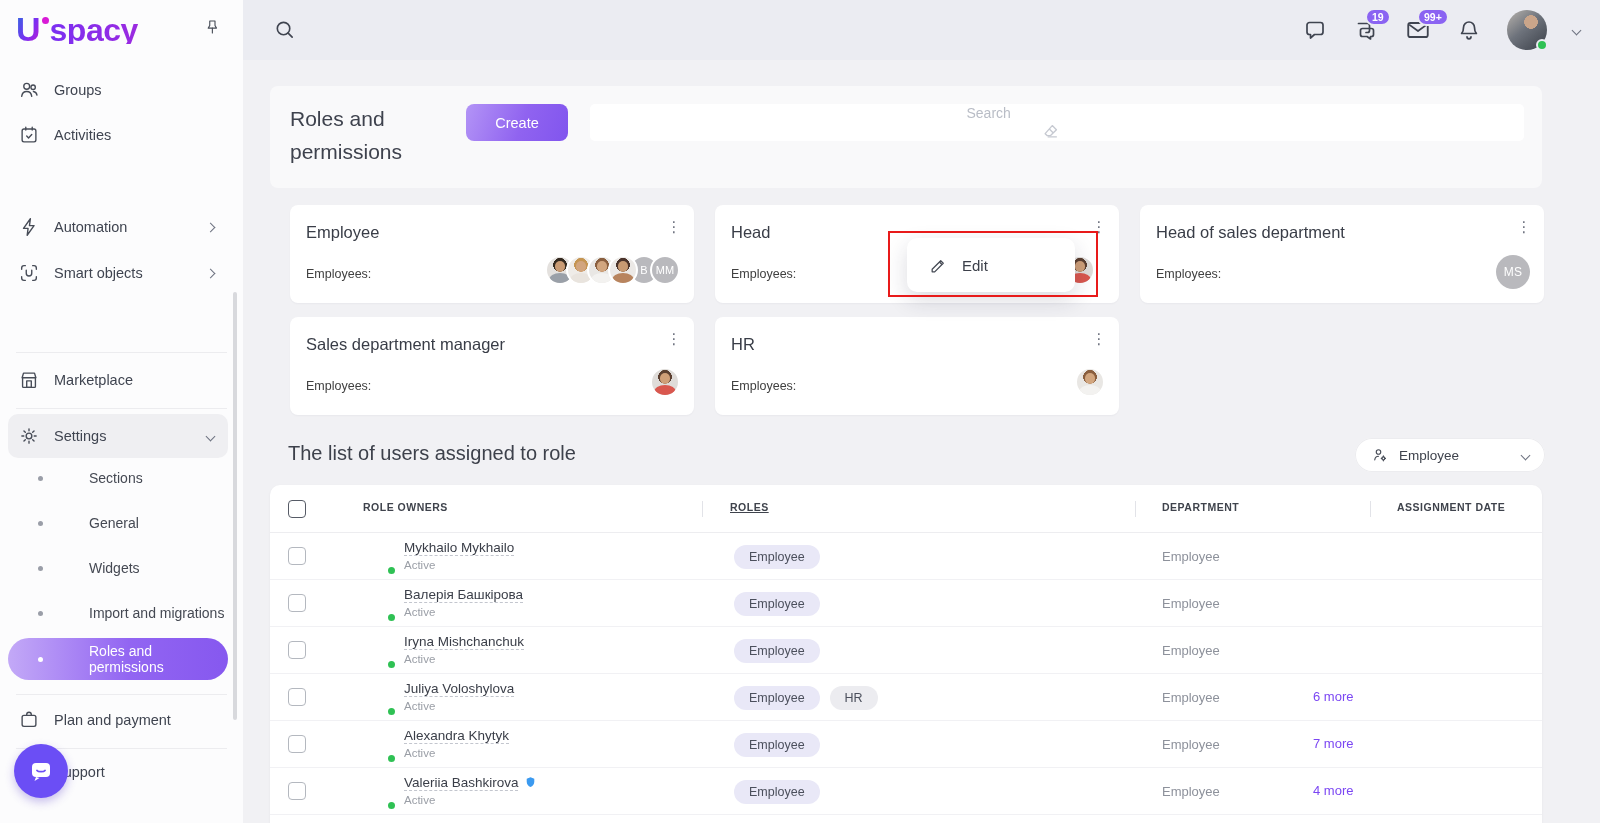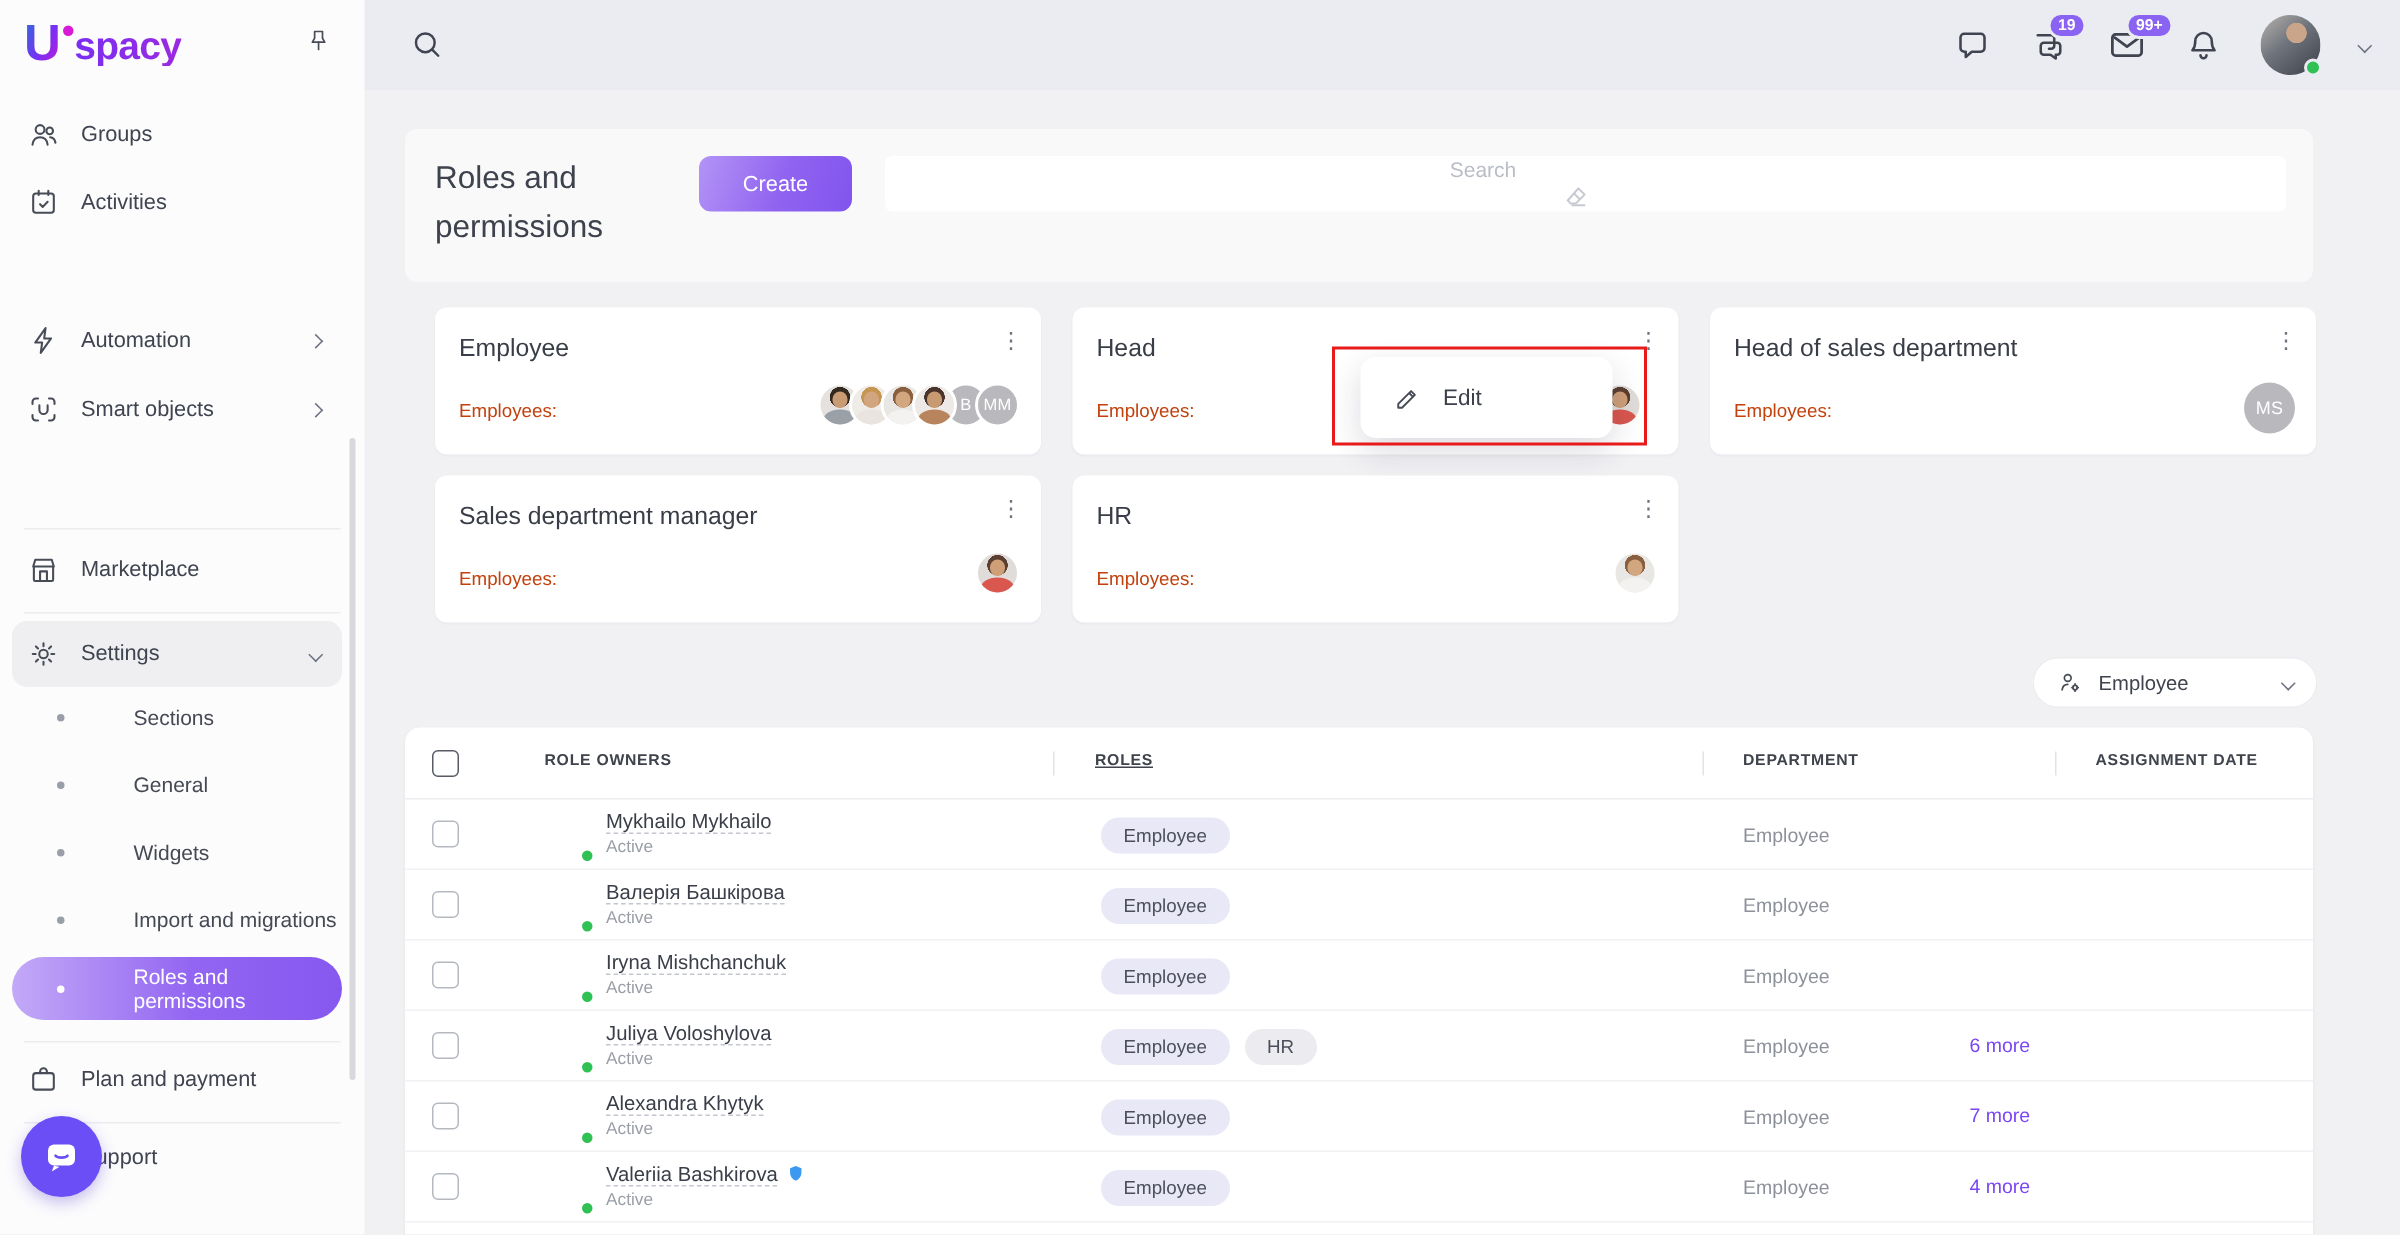--- a/index.html
+++ b/index.html
@@ -8,21 +8,21 @@
   #app { position:relative; width:1600px; height:823px; }
 
   
   .sidebar { position:absolute; left:0; top:0; width:243px; height:823px; background:#fcfcfd; z-index:20; }
   .logo { position:absolute; left:16px; top:14px; display:flex; align-items:flex-end; cursor:pointer; }
   .logo .mark { font-size:34px; font-weight:bold; line-height:30px;
     background:linear-gradient(120deg,#2f6bdf 0%,#7a2ff2 55%,#d category#c61ad0 100%);
     background:linear-gradient(120deg,#2f6bdf 0%,#7a2ff2 55%,#c61ad0 100%);
     -webkit-background-clip:text; background-clip:text; -webkit-text-fill-color:transparent; }
   .logo .dot { width:7px; height:7px; border-radius:50%; background:#d81ad6; margin:0 1px 20px 1px; }
-  .logo .word { font-size:26px; font-weight:bold; line-height:28px; letter-spacing:-.5px;
+  .logo .word { font-size:32px; font-weight:bold; line-height:28px; letter-spacing:-.5px;
     background:linear-gradient(90deg,#7a2ff2,#9b2ae0);
     -webkit-background-clip:text; background-clip:text; -webkit-text-fill-color:transparent; }
   .pin-btn { position:absolute; right:22px; top:18px; }
   .sb-item { position:absolute; left:8px; width:220px; height:40px; display:flex; align-items:center; gap:14px; padding-left:10px; border-radius:10px; cursor:pointer; }
   .sb-item .lbl { font-size:14.5px; color:#3f4450; }
   .sb-item .chev { margin-left:auto; margin-right:14px; }
   .chev { width:7px; height:7px; border-right:1.6px solid #6d7280; border-bottom:1.6px solid #6d7280; display:inline-block; }
   .chev.right { transform:rotate(-45deg); }
   .chev.down { transform:rotate(45deg); }
   .sb-divider { position:absolute; left:16px; width:211px; height:1px; background:#ececef; }
@@ -58,21 +58,21 @@
   .search-box { position:absolute; left:320px; top:18px; width:934px; height:37px; background:#fff; border-radius:5px; display:flex; align-items:center;flex-direction:column; }
   .search-box input { flex:1; border:none; outline:none; background:transparent; font-size:14px; font-family:inherit; padding:0 14px; color:#3c414c; }
   .search-box input::placeholder { color:#b9bdc6; }
   .eraser { margin-right:12px; cursor:pointer; display:flex; }
 
   
   .card { position:absolute; width:404px; height:98px; background:#fff; border-radius:8px; box-shadow:0 1px 2px rgba(20,20,40,.04); }
   .card .title { position:absolute; left:16px; top:18px; font-size:16.5px; color:#393d47; font-weight:500; }
   .kebab { position:absolute; right:8px; top:10px; width:24px; height:24px; text-align:center; font-size:15px; line-height:24px; color:#6f7380;
     font-family:"DejaVu Sans", sans-serif; cursor:pointer; border-radius:50%; }
-  .emp-label { position:absolute; left:16px; top:62px; font-size:12.5px; color:#c2410c; }
+  .emp-label { position:absolute; left:16px; top:62px; font-size:12.5px; color:#404040; }
   .avatars { position:absolute; right:14px; top:50px; display:flex; }
   .avatars > * { margin-left:-9px; border:2px solid #fff; flex:none; }
   .av { width:30px; height:30px; border-radius:50%; }
   .av-init { background:#b9b9bd; color:#fff; font-size:11px; display:flex; align-items:center; justify-content:center; letter-spacing:.2px; }
   .av-init.lg { width:34px; height:34px; font-size:12px; border:none; }
 
   
   .portrait { position:relative; overflow:hidden; border-radius:50%;
     background:radial-gradient(circle at 50% 30%, var(--hair) 0 30%, transparent 31%), var(--bg); }
   .portrait::before { content:""; position:absolute; width:42%; height:42%; left:29%; top:16%; border-radius:50%; background:var(--skin); }
@@ -354,20 +354,21 @@
 
     <div class="ctx-menu">
       <svg width="19" height="19" viewBox="0 0 24 24" fill="none" stroke="#454a54" stroke-width="1.6" stroke-linejoin="round">
           <path d="M4 16.8V20h3.2L18 9.2 14.8 6 4 16.8z"></path>
           <path d="M13.2 7.6l3.2 3.2"></path>
         </svg>
       <span class="lbl">Edit</span>
     </div>
     <div class="annot-rect"></div>
 
+    <h2 class="list-title">The list of users assigned to role</h2>
     <div class="filter-pill">
       <svg width="18" height="18" viewBox="0 0 24 24" fill="none" stroke="#474c57" stroke-width="1.5" stroke-linecap="round">
           <circle cx="10" cy="8" r="3"></circle>
           <path d="M5 18.5c.4-3 2.4-4.8 5-4.8"></path>
           <circle cx="16.5" cy="16.5" r="2"></circle>
           <path d="M16.5 13.2v1M16.5 18.8v1M13.7 16.5h1M18.3 16.5h1"></path>
         </svg>
       <span class="lbl">Employee</span>
       <span class="chev down"></span>
     </div>

